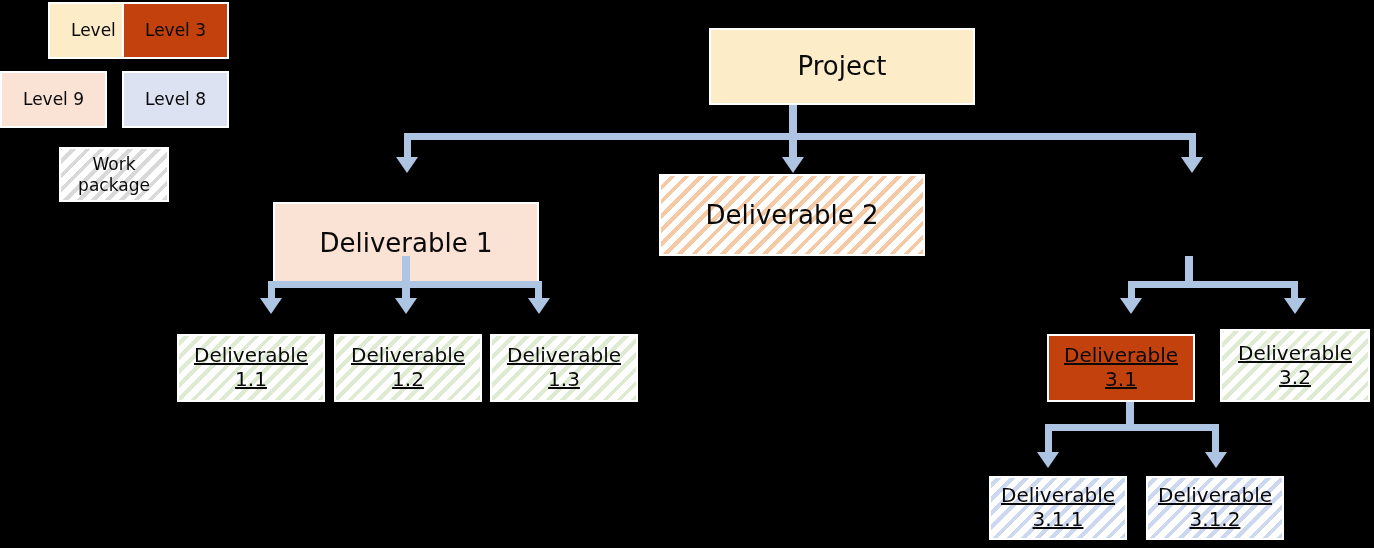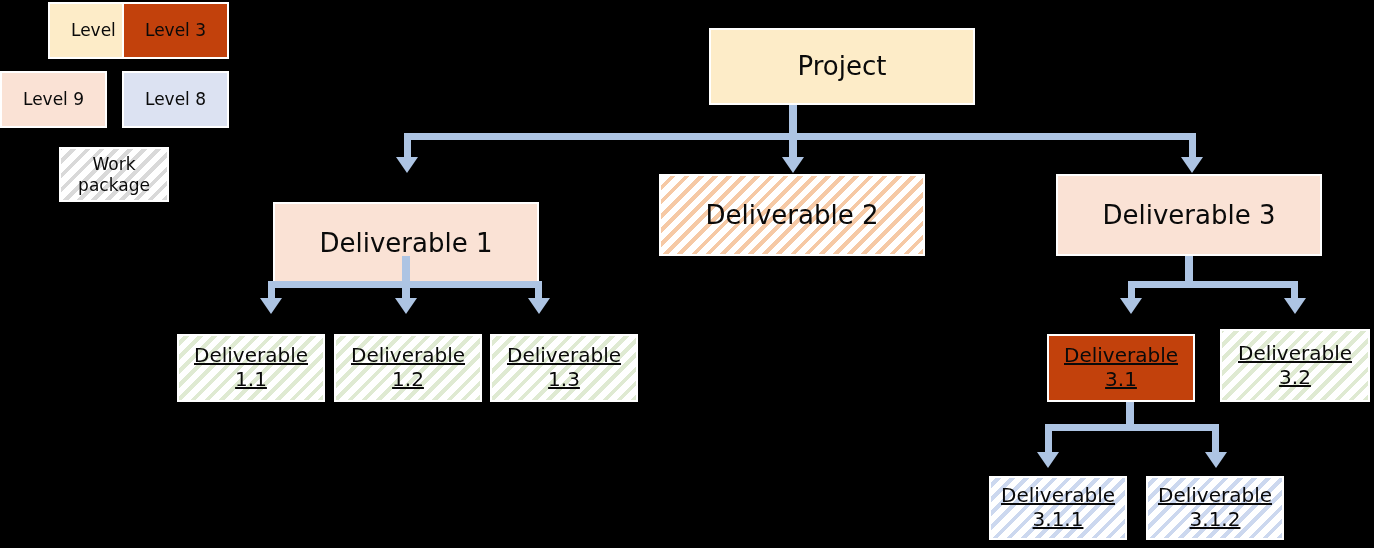--- a/index.html
+++ b/index.html
@@ -118,21 +118,20 @@
   <div class="conn-v" style="left:789px; top:133px; width:8px; height:27px;"></div>
   <div class="conn-v" style="left:1189px; top:133px; width:7px; height:27px;"></div>
   <div class="arrow-down" style="left:396px; top:157px;"></div>
   <div class="arrow-down" style="left:782px; top:157px;"></div>
   <div class="arrow-down" style="left:1181px; top:157px;"></div>
 
   <div class="node fill-l2 t-lg" style="left:273px; top:174px; width:266px; height:82px;margin-top:28px;">Deliverable 1</div>
 
   <div class="node hatch-l2 t-lg" style="left:659px; top:174px; width:266px; height:82px;text-align:center;">Deliverable 2</div>
 
-  <div class="node fill-l2 t-lg" style="left:1056px; top:174px; width:266px; height:82px;">Deliverable 3</div>
 
   <div class="conn-v" style="left:402px; top:256px; width:8px; height:29px;"></div>
   <div class="conn-h" style="left:268px; top:281px; width:274px; height:7px;"></div>
   <div class="conn-v" style="left:268px; top:281px; width:7px; height:20px;"></div>
   <div class="conn-v" style="left:402px; top:281px; width:8px; height:20px;"></div>
   <div class="conn-v" style="left:535px; top:281px; width:7px; height:20px;"></div>
   <div class="arrow-down" style="left:260px; top:298px;"></div>
   <div class="arrow-down" style="left:395px; top:298px;"></div>
   <div class="arrow-down" style="left:528px; top:298px;"></div>
 

